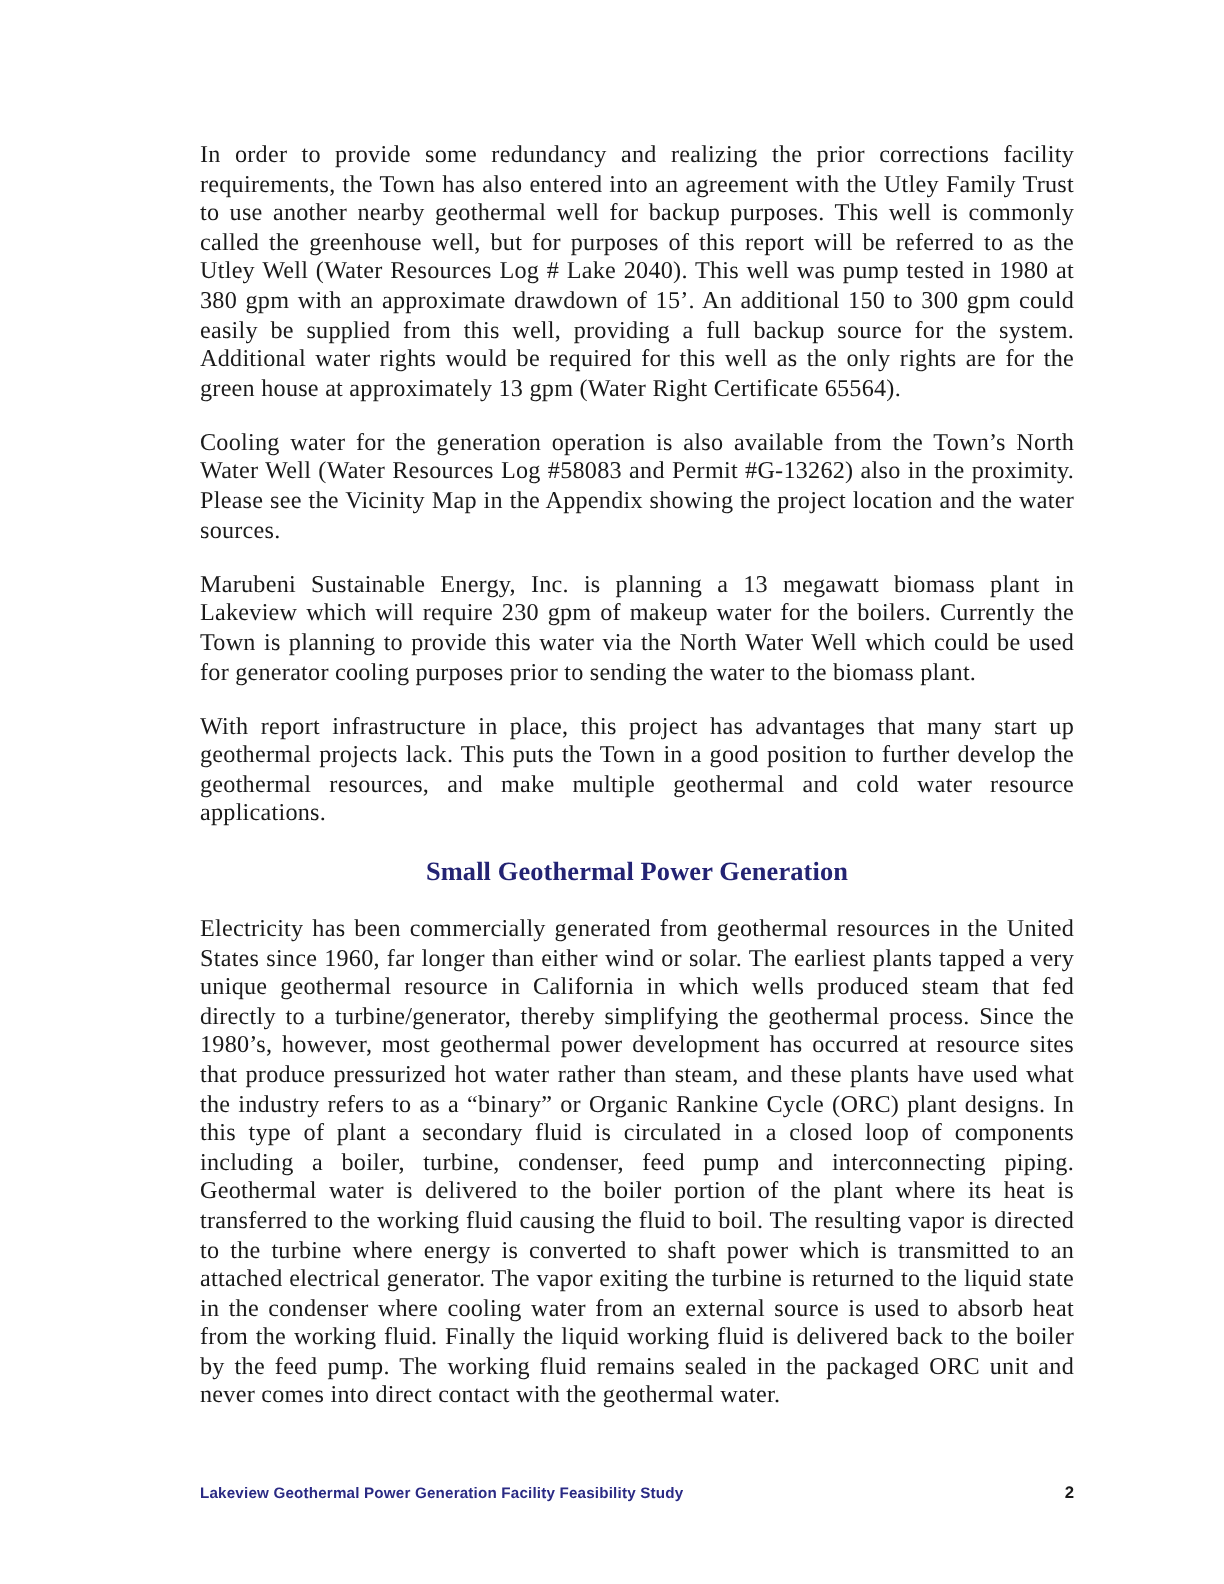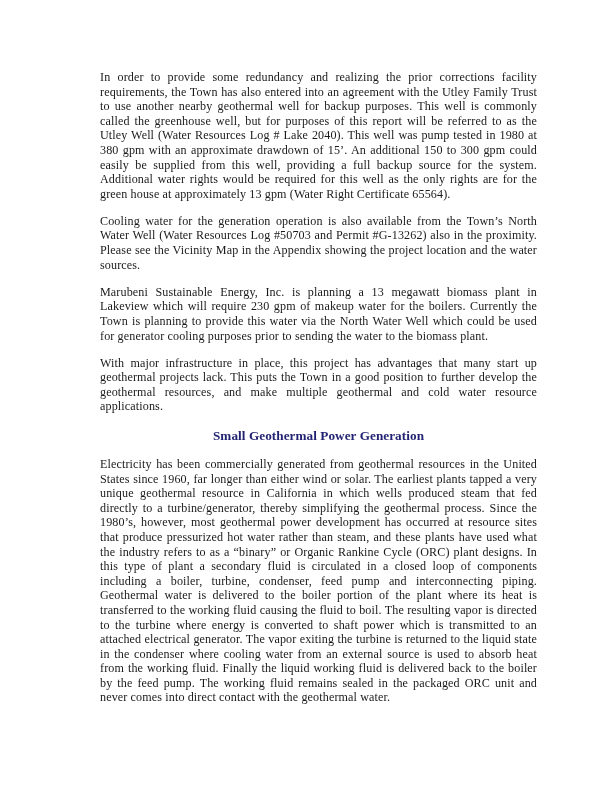--- a/index.html
+++ b/index.html
@@ -83,26 +83,30 @@
 </style>
 </head>
 <body>
 
 <div class="page">
 
   <div class="content">
 
     <p class="body-para">In order to provide some redundancy and realizing the prior corrections facility requirements, the Town has also entered into an agreement with the Utley Family Trust to use another nearby geothermal well for backup purposes. This well is commonly called the greenhouse well, but for purposes of this report will be referred to as the Utley Well (Water Resources Log # Lake 2040).  This well was pump tested in 1980 at 380 gpm with an approximate drawdown of 15’.   An additional 150 to 300 gpm could easily be supplied from this well, providing a full backup source for the system.  Additional water rights would be required for this well as the only rights are for the green house at approximately 13 gpm (Water Right Certificate 65564).</p>
 
-    <p class="body-para">Cooling water for the generation operation is also available from the Town’s North Water Well (Water Resources Log #50703 and Permit #G-13262) also in the proximity.   Please see the Vicinity Map in the Appendix showing the project location and the water sources.</p>
+    <p class="body-para">Cooling water for the generation operation is also available from the Town’s North Water Well (Water Resources Log #58083 and Permit #G-13262) also in the proximity.   Please see the Vicinity Map in the Appendix showing the project location and the water sources.</p>
 
     <p class="body-para">Marubeni Sustainable Energy, Inc. is planning a 13 megawatt biomass plant in Lakeview which will require 230 gpm of makeup water for the boilers.  Currently the Town is planning to provide this water via the North Water Well which could be used for generator cooling purposes prior to sending the water to the biomass plant.</p>
 
-    <p class="body-para">With major infrastructure in place, this project has advantages that many start up geothermal projects lack.  This puts the Town in a good position to further develop the geothermal resources, and make multiple geothermal and cold water resource applications.</p>
+    <p class="body-para">With report infrastructure in place, this project has advantages that many start up geothermal projects lack.  This puts the Town in a good position to further develop the geothermal resources, and make multiple geothermal and cold water resource applications.</p>
 
     <h2 class="section-heading">Small Geothermal Power Generation</h2>
 
     <p class="body-para">Electricity has been commercially generated from geothermal resources in the United States since 1960, far longer than either wind or solar.  The earliest plants tapped a very unique geothermal resource in California in which wells produced steam that fed directly to a turbine/generator, thereby simplifying the geothermal process.  Since the 1980’s, however, most geothermal power development has occurred at resource sites that produce pressurized hot water rather than steam, and these plants have used what the industry refers to as a “binary” or Organic Rankine Cycle (ORC) plant designs.  In this type of plant a secondary fluid is circulated in a closed loop of components including a boiler, turbine, condenser, feed pump and interconnecting piping.  Geothermal water is delivered to the boiler portion of the plant where its heat is transferred to the working fluid causing the fluid to boil.  The resulting vapor is directed to the turbine where energy is converted to shaft power which is transmitted to an attached electrical generator.  The vapor exiting the turbine is returned to the liquid state in the condenser where cooling water from an external source is used to absorb heat from the working fluid.  Finally the liquid working fluid is delivered back to the boiler by the feed pump.  The working fluid remains sealed in the packaged ORC unit and never comes into direct contact with the geothermal water.</p>
 
   </div>
 
+  <div class="footer">
+    <span class="footer-title">Lakeview Geothermal Power Generation Facility Feasibility Study</span>
+    <span class="footer-page-number">2</span>
+  </div>
 
 </div>
 
 </body></html>

